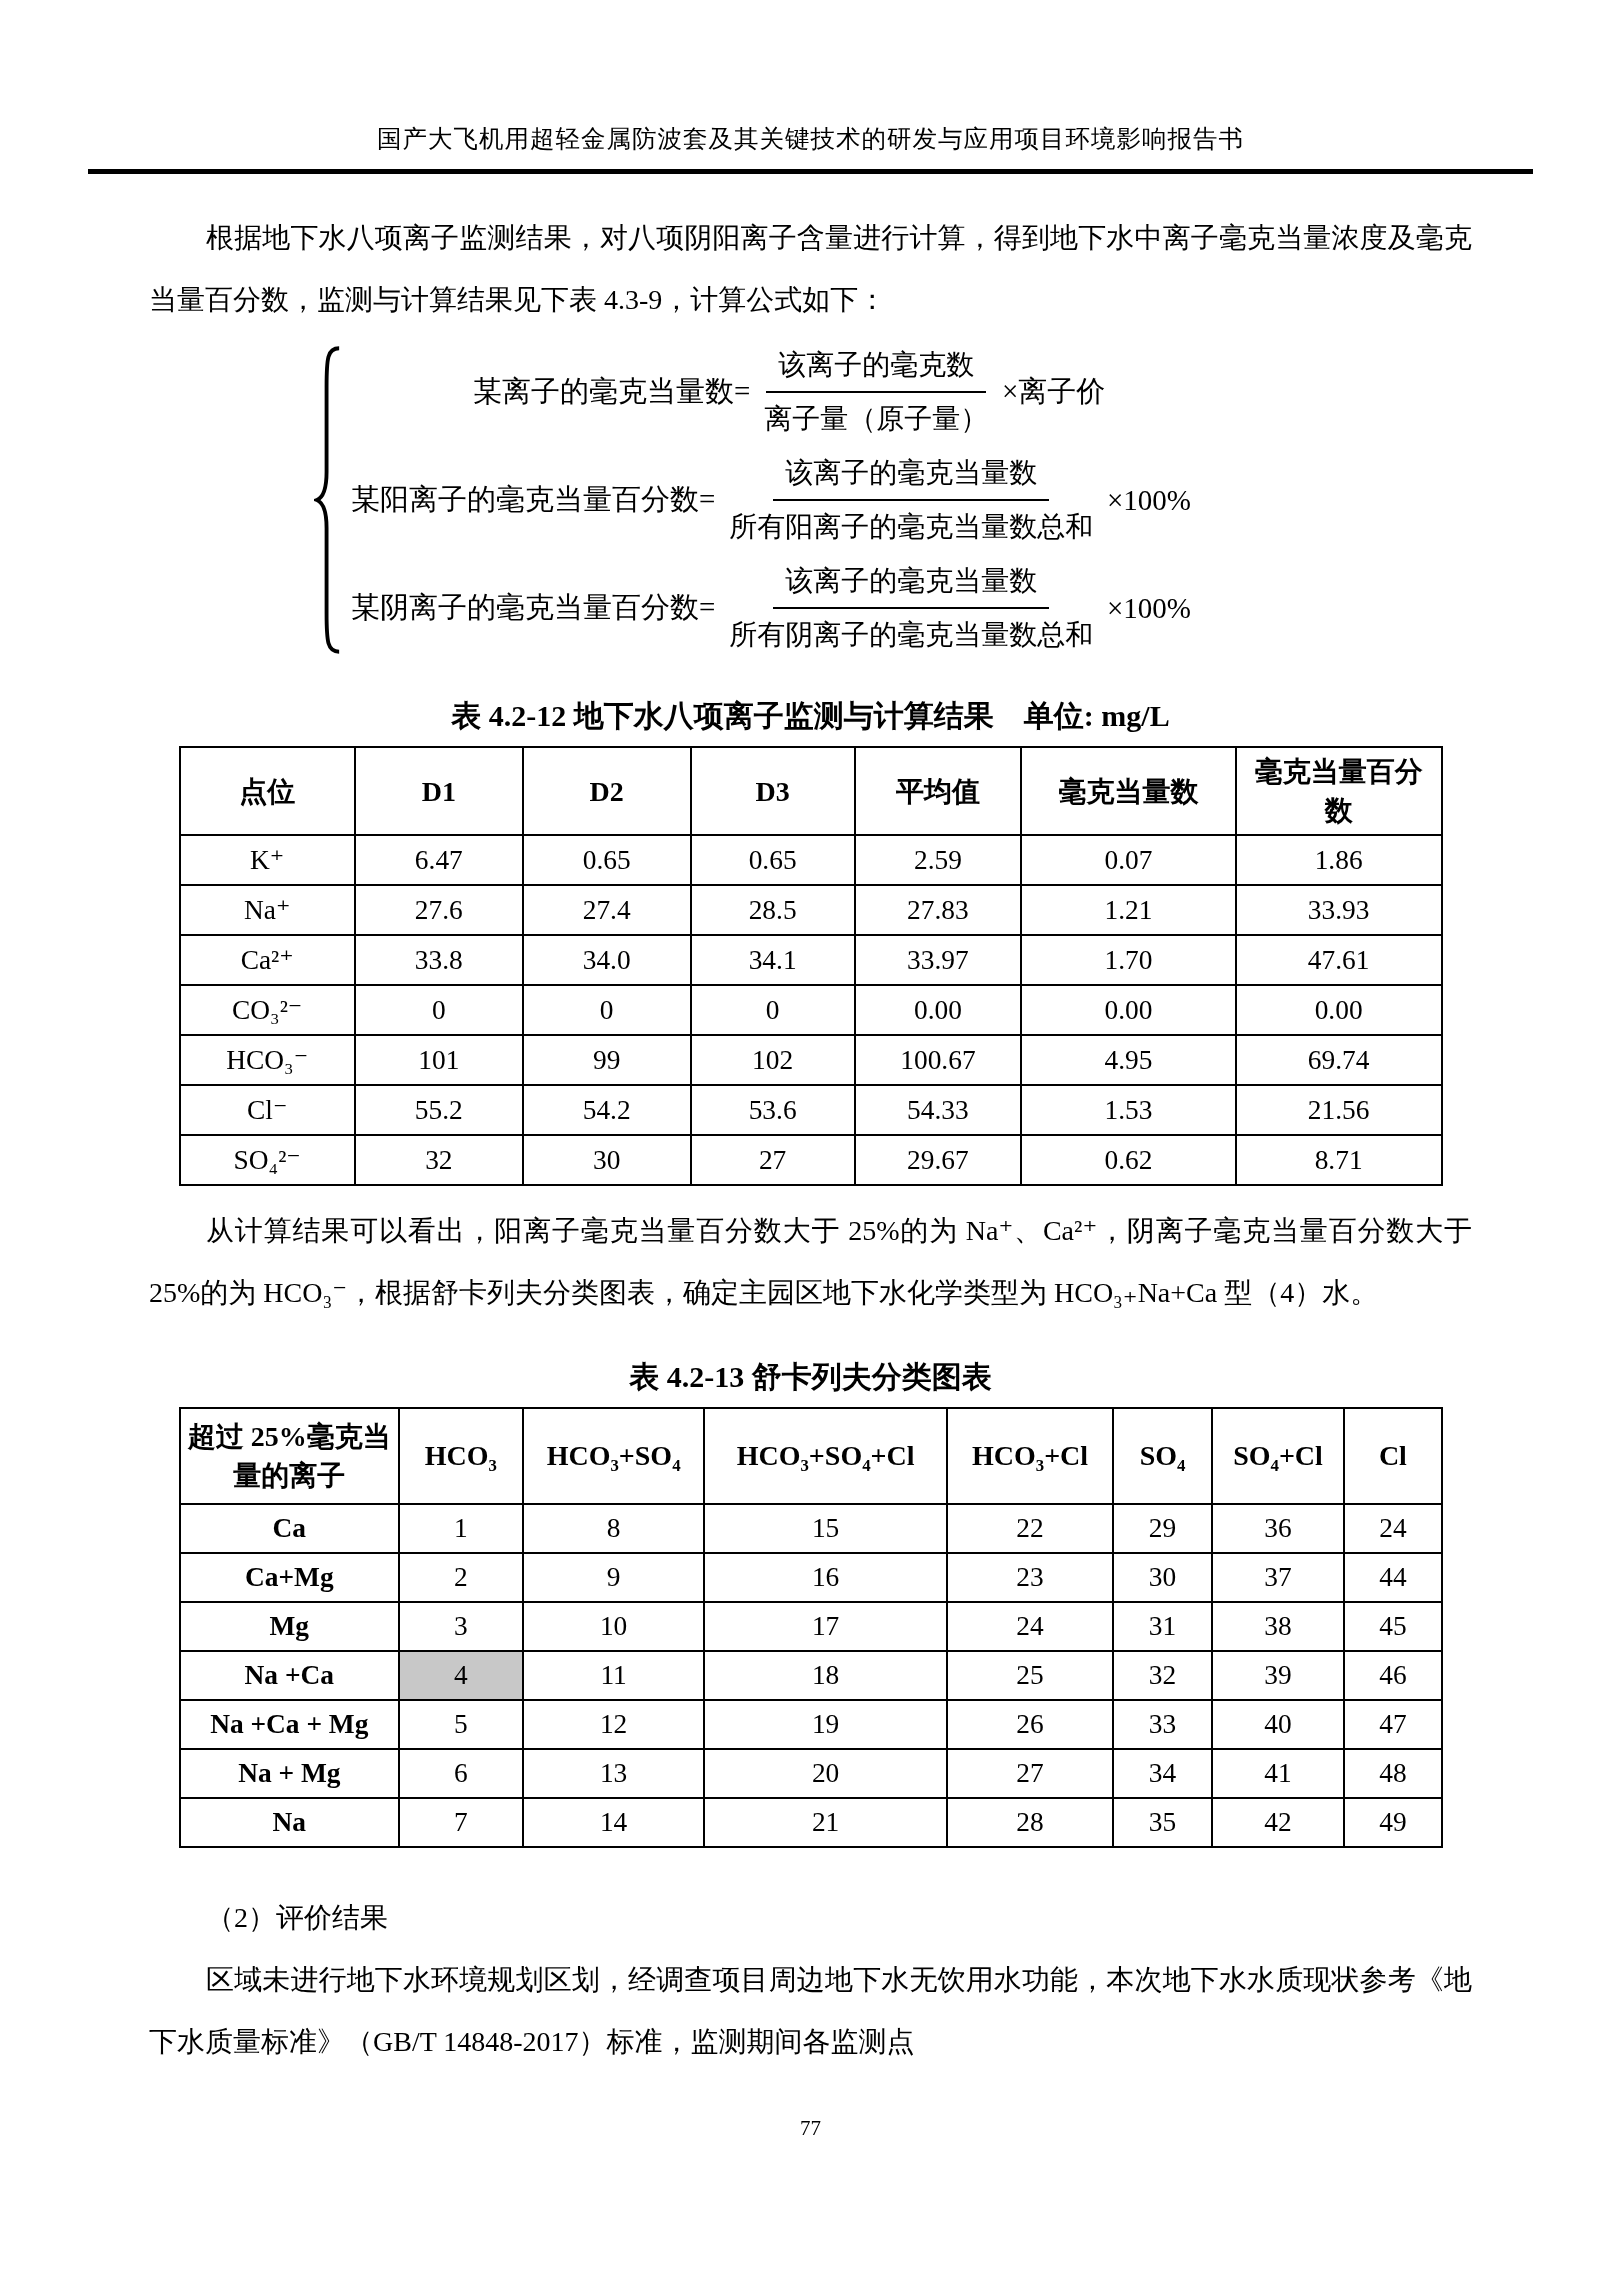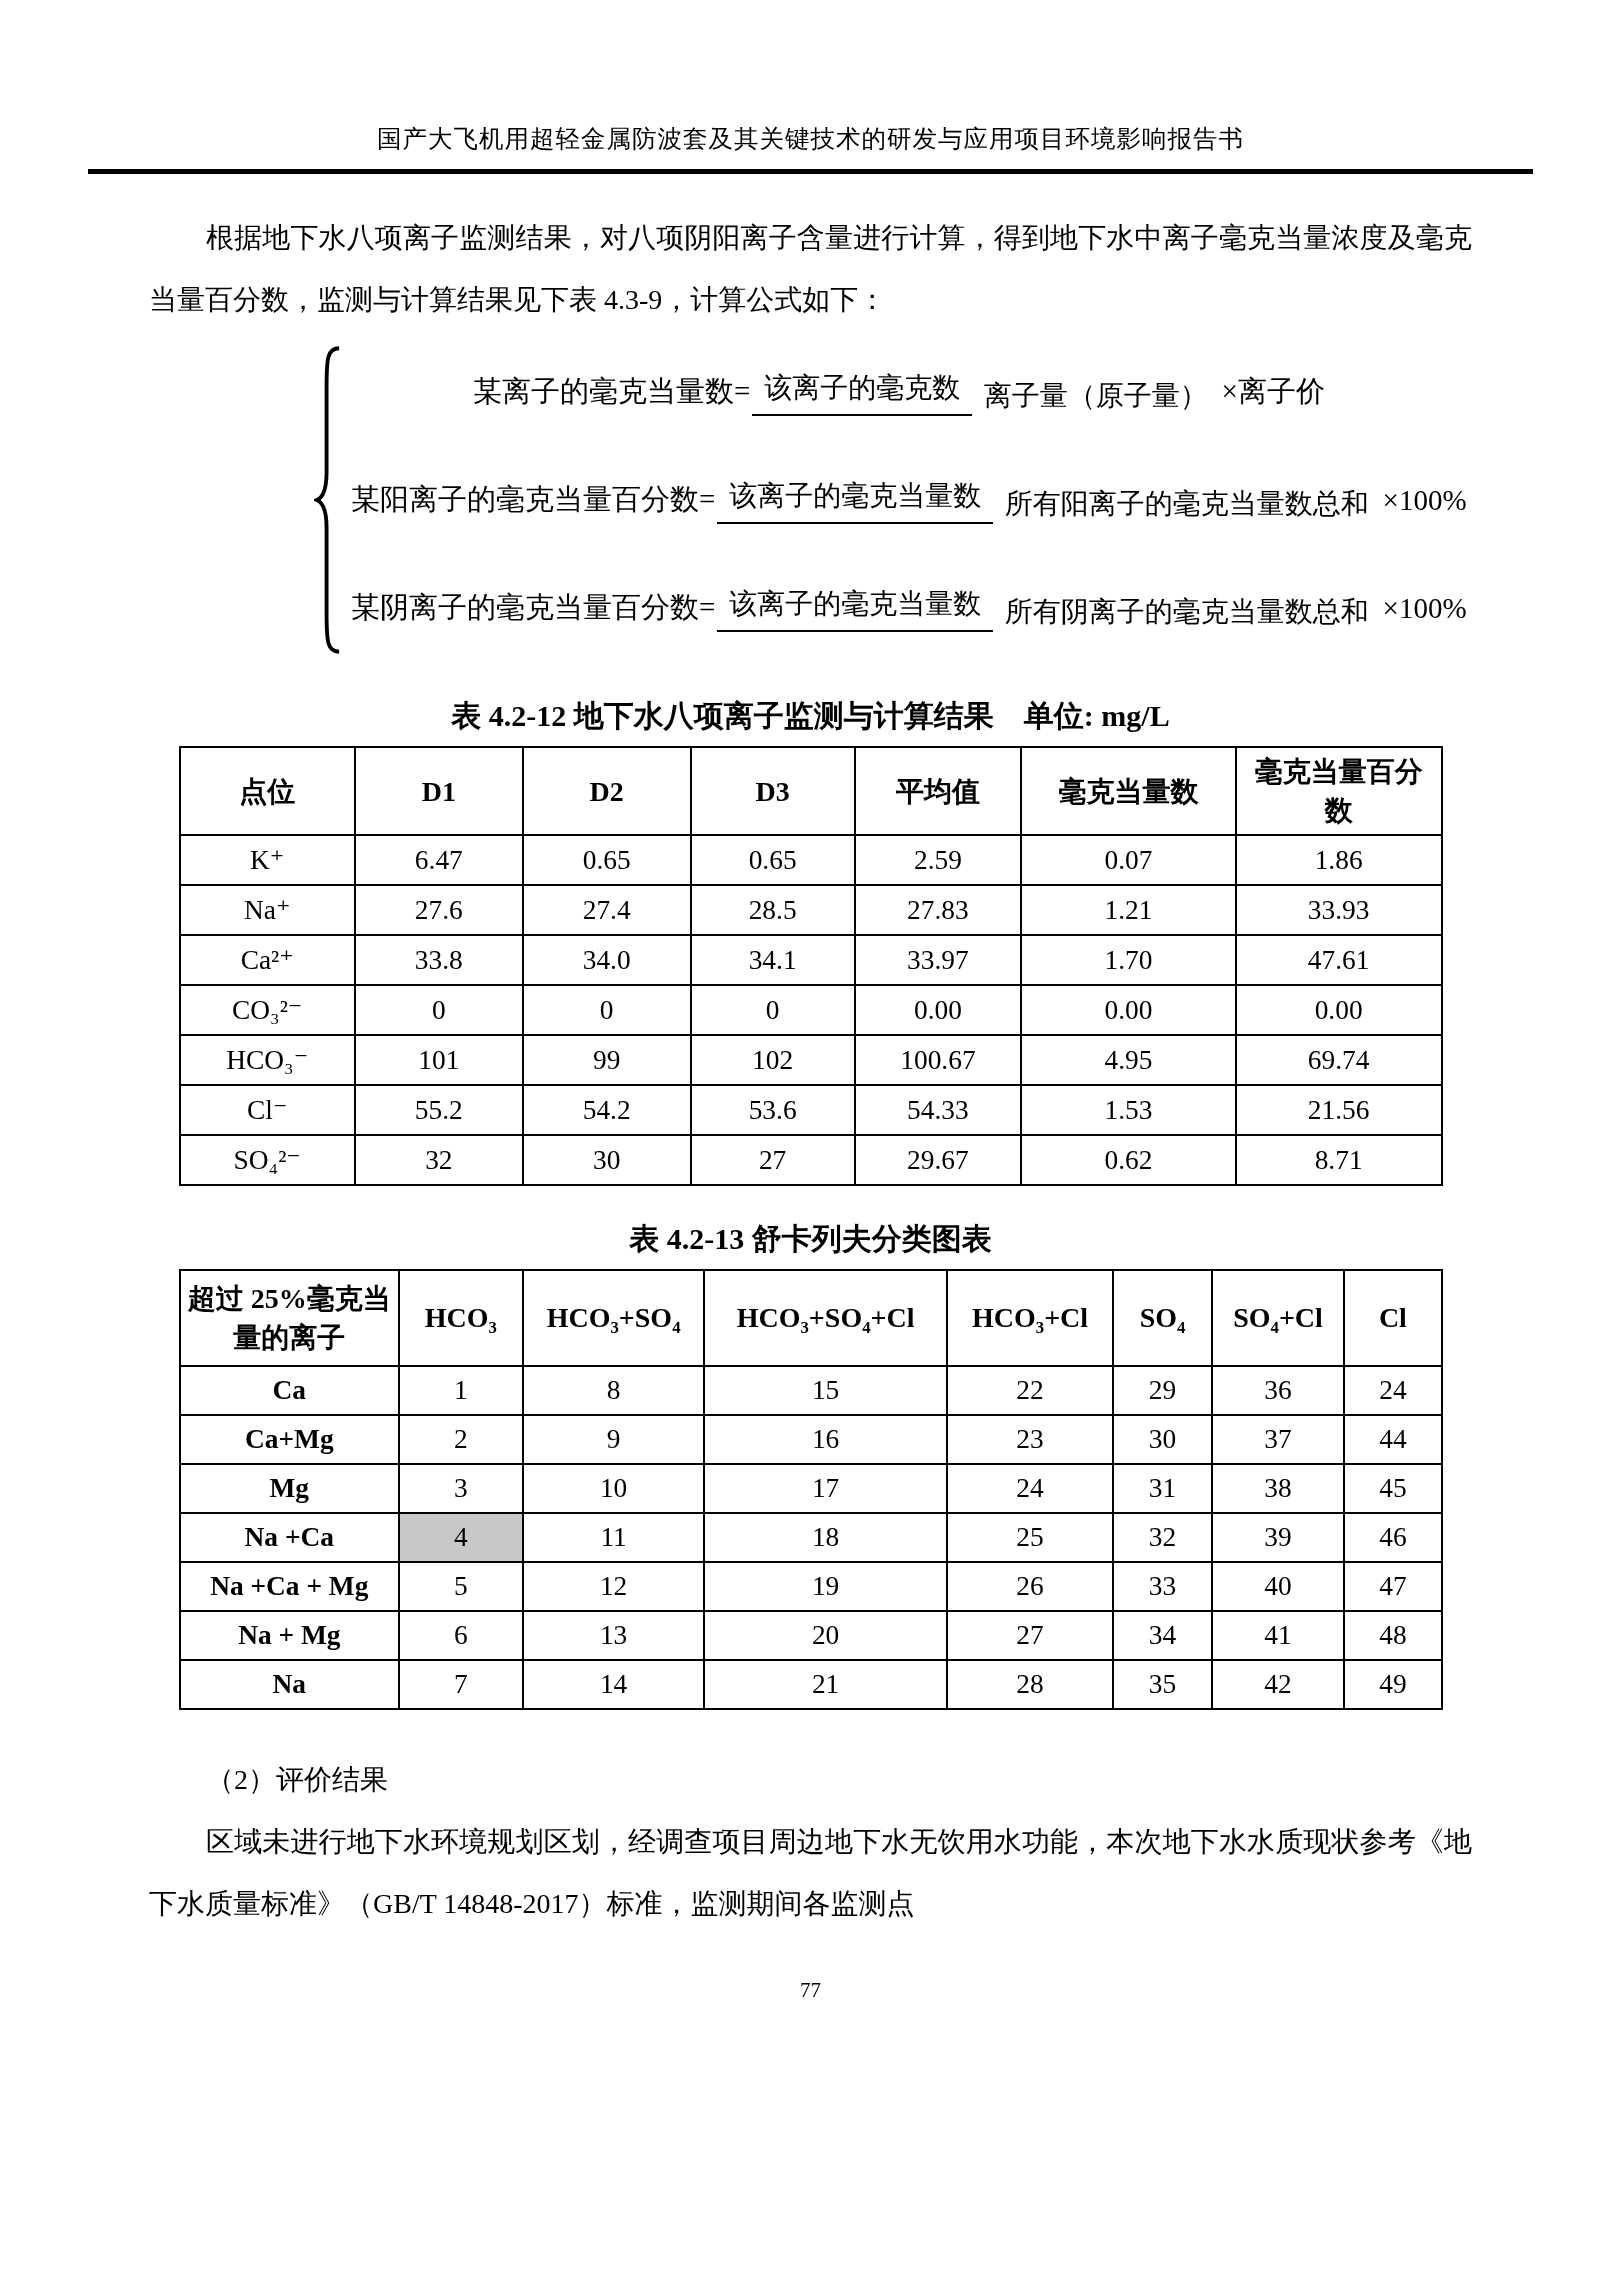--- a/index.html
+++ b/index.html
@@ -33,21 +33,21 @@
 
   
   .formula-block { position:relative; height:325px; margin-top:7.8px; }
   .brace { position:absolute; left:314px; top:3.9px; }
   .formula-col {
     margin-left:351px; height:100%;
     display:flex; flex-direction:column;
   }
   .formula { display:flex; align-items:center; height:108px; font-size:29px; }
   .formula.f1 { margin-left:122px; }
-  .frac { display:inline-flex; align-items:center; margin:0 2px; font-size:28px; }
+  .frac { display:inline-flex; flex-direction:column; align-items:center; margin:0 2px; font-size:28px; }
   .frac .num { padding:0 11.8px 6.9px 11.8px; border-bottom:2.9px solid #000; }
   .frac .den { padding:6.9px 11.8px 0 11.8px; }
 
   .table-title {
     text-align:center; font-weight:bold; font-size:30px;
     margin-top:32px; line-height:41px;
   }
 
   table.data-table {
     width:1264px; margin:9.8px auto 0 auto;
@@ -201,20 +201,21 @@
           <td>32</td>
           <td>30</td>
           <td>27</td>
           <td>29.67</td>
           <td>0.62</td>
           <td>8.71</td>
         </tr>
       </tbody>
   </table>
 
+  <p class="body-para indent mt-para2">从计算结果可以看出，阳离子毫克当量百分数大于 25%的为 Na⁺、Ca²⁺，阴离子毫克当量百分数大于 25%的为 HCO₃⁻，根据舒卡列夫分类图表，确定主园区地下水化学类型为 HCO₃₊Na+Ca 型（4）水。</p>
 
   <div class="table-title">表 4.2-13 舒卡列夫分类图表</div>
 
   <table class="data-table t2">
     <colgroup>
       <col style="width:17.4%">
         <col style="width:9.8%">
         <col style="width:14.4%">
         <col style="width:19.2%">
       <col style="width:13.2%">

